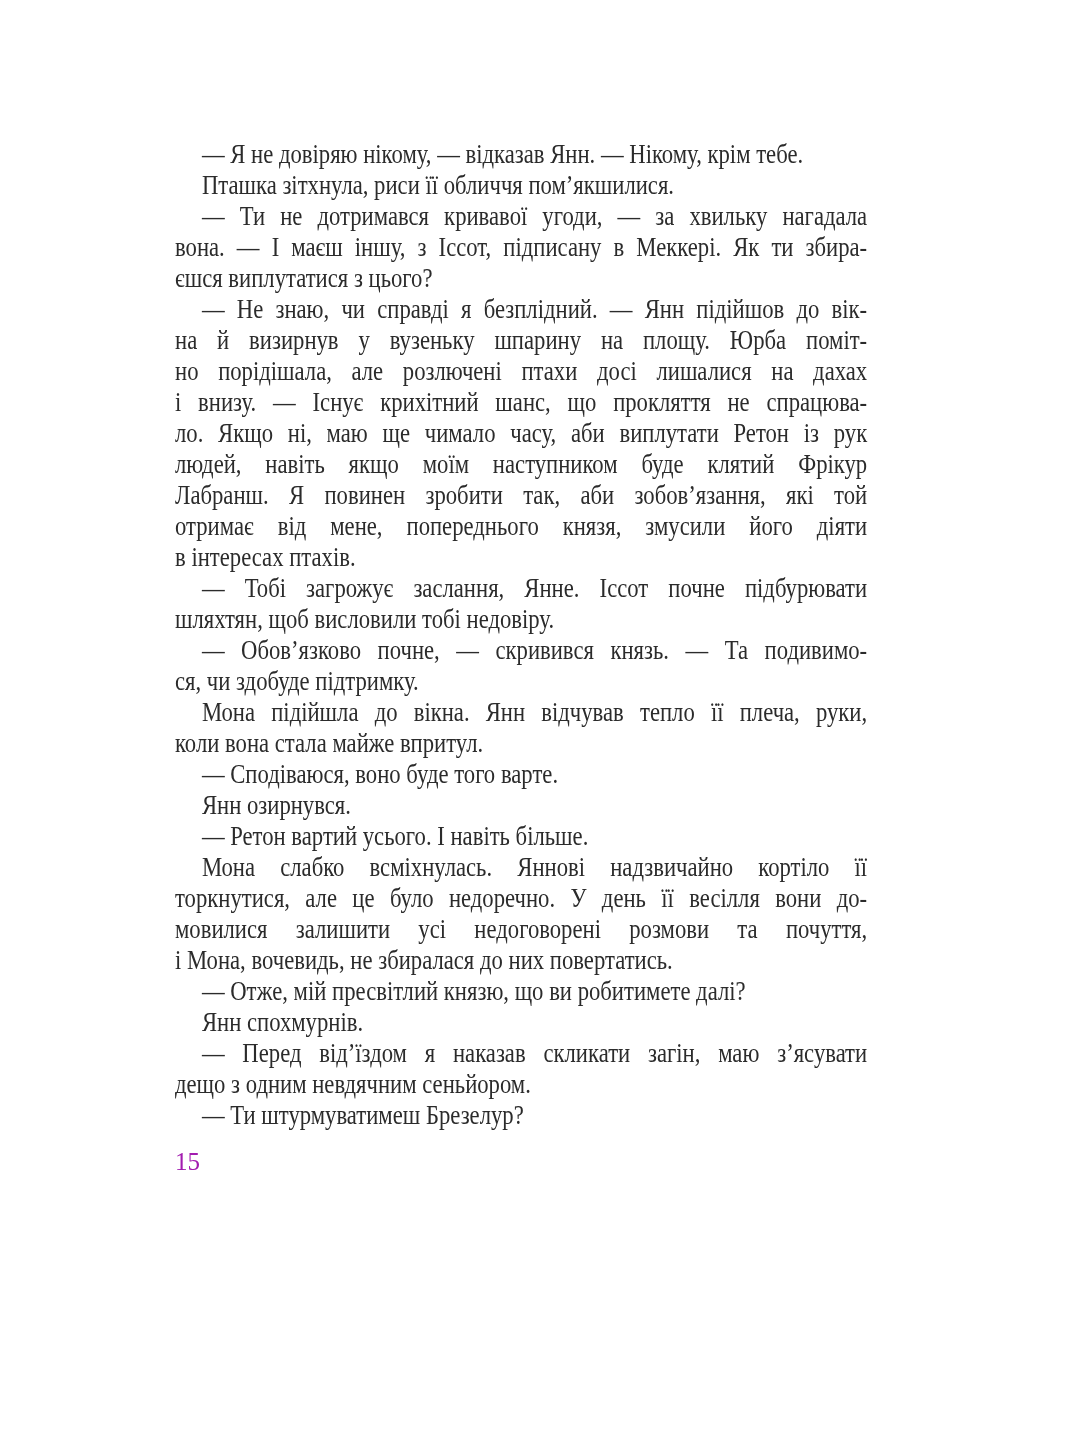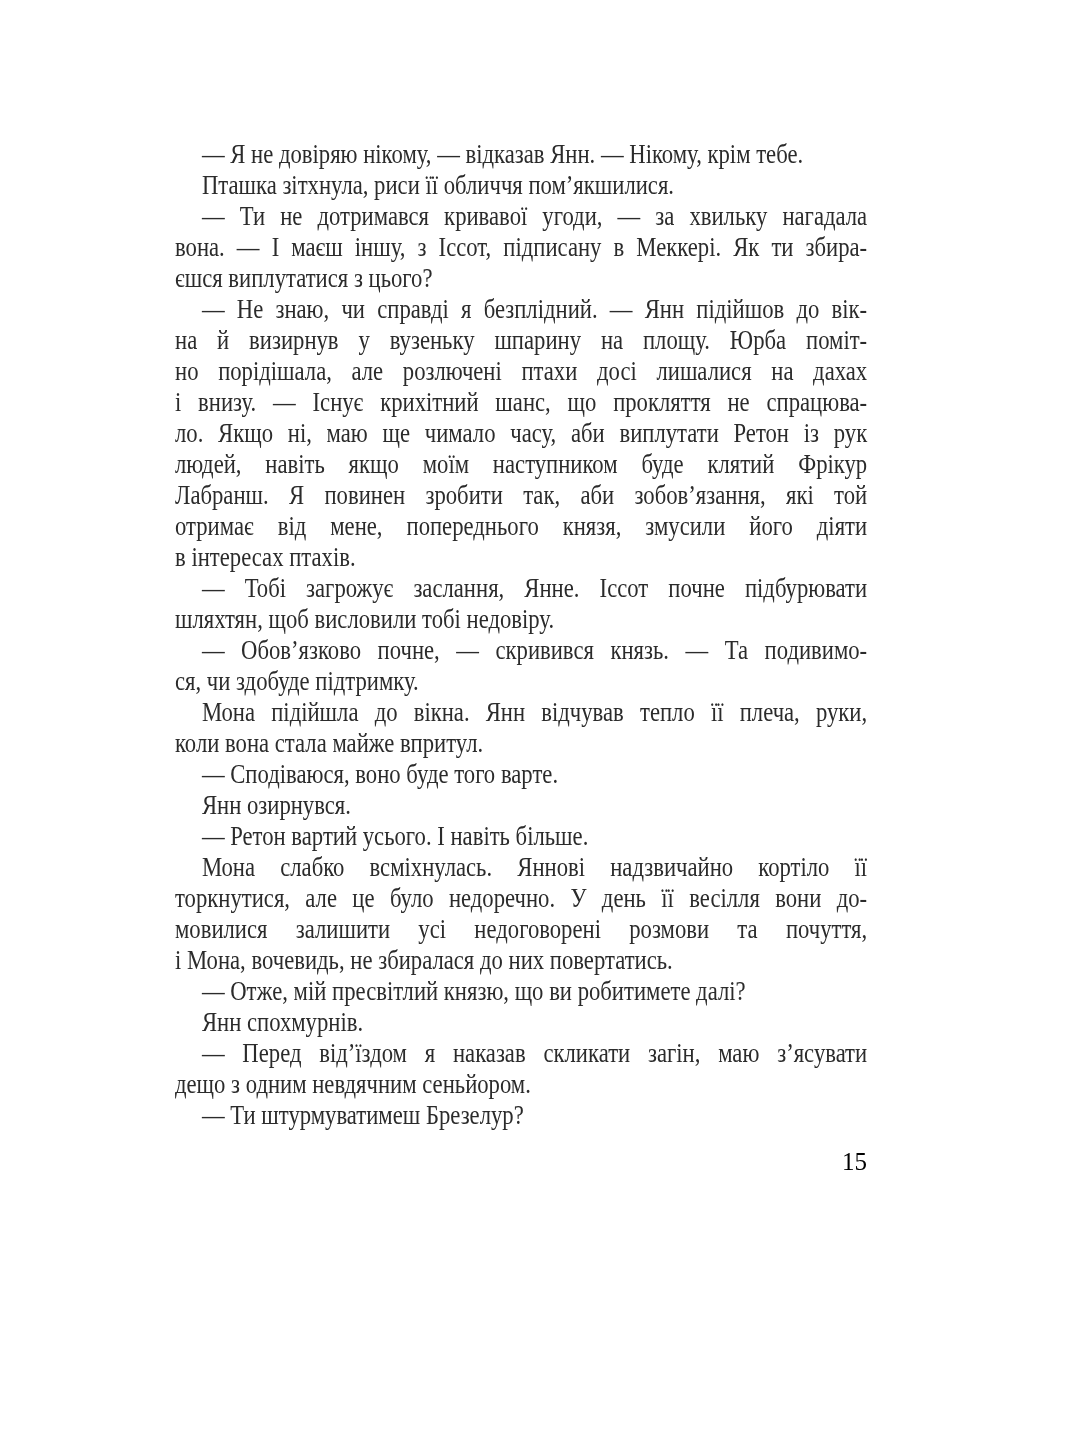--- a/index.html
+++ b/index.html
@@ -43,23 +43,23 @@
   .line.indent {
     padding-left: 32px;
   }
   .page-number {
     position: absolute;
     top: 1146px;
     left: 175px;
     width: 692px;
     height: 31px;
     line-height: 31px;
-    text-align: right;
+    text-align: left;
     font-size: 25px;
-    color: #000000;
+    color: #a21caf;
   }
 </style>
 </head>
 <body>
 
 <div class="page">
   <div class="text-block">
       <div class="line indent last">— Я не довіряю нікому, — відказав Янн. — Нікому, крім тебе.</div>
       <div class="line indent last">Пташка зітхнула, риси її обличчя пом’якшилися.</div>
       <div class="line indent just">— Ти не дотримався кривавої угоди, — за хвильку нагадала</div>

